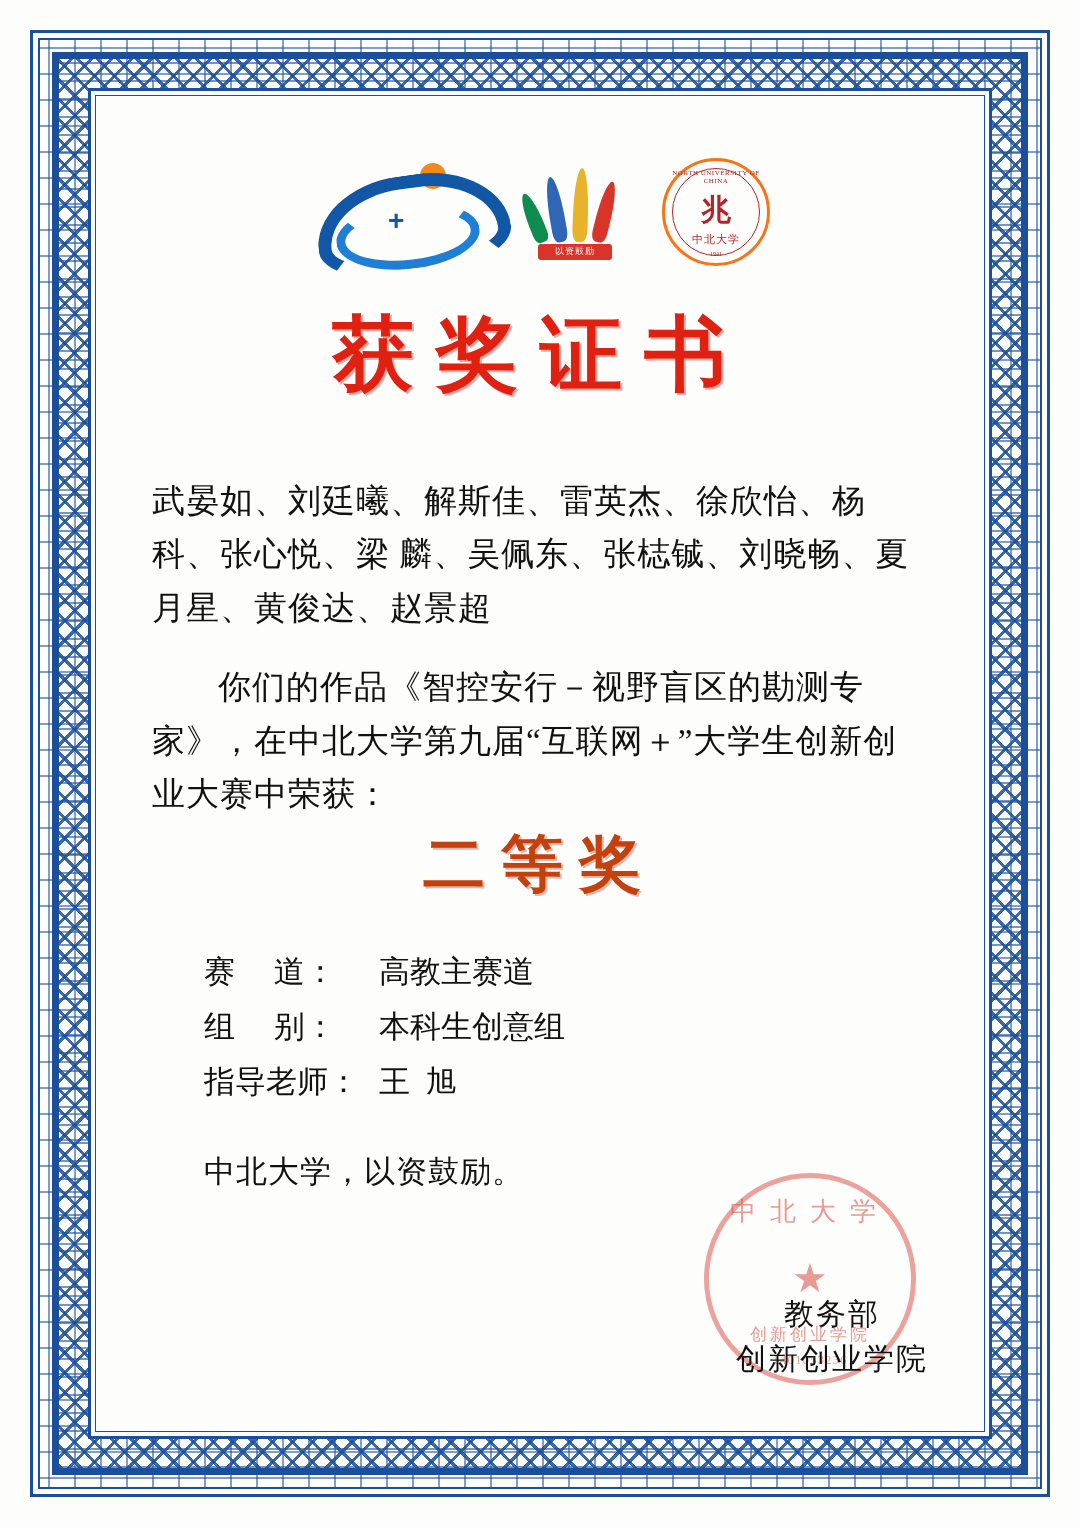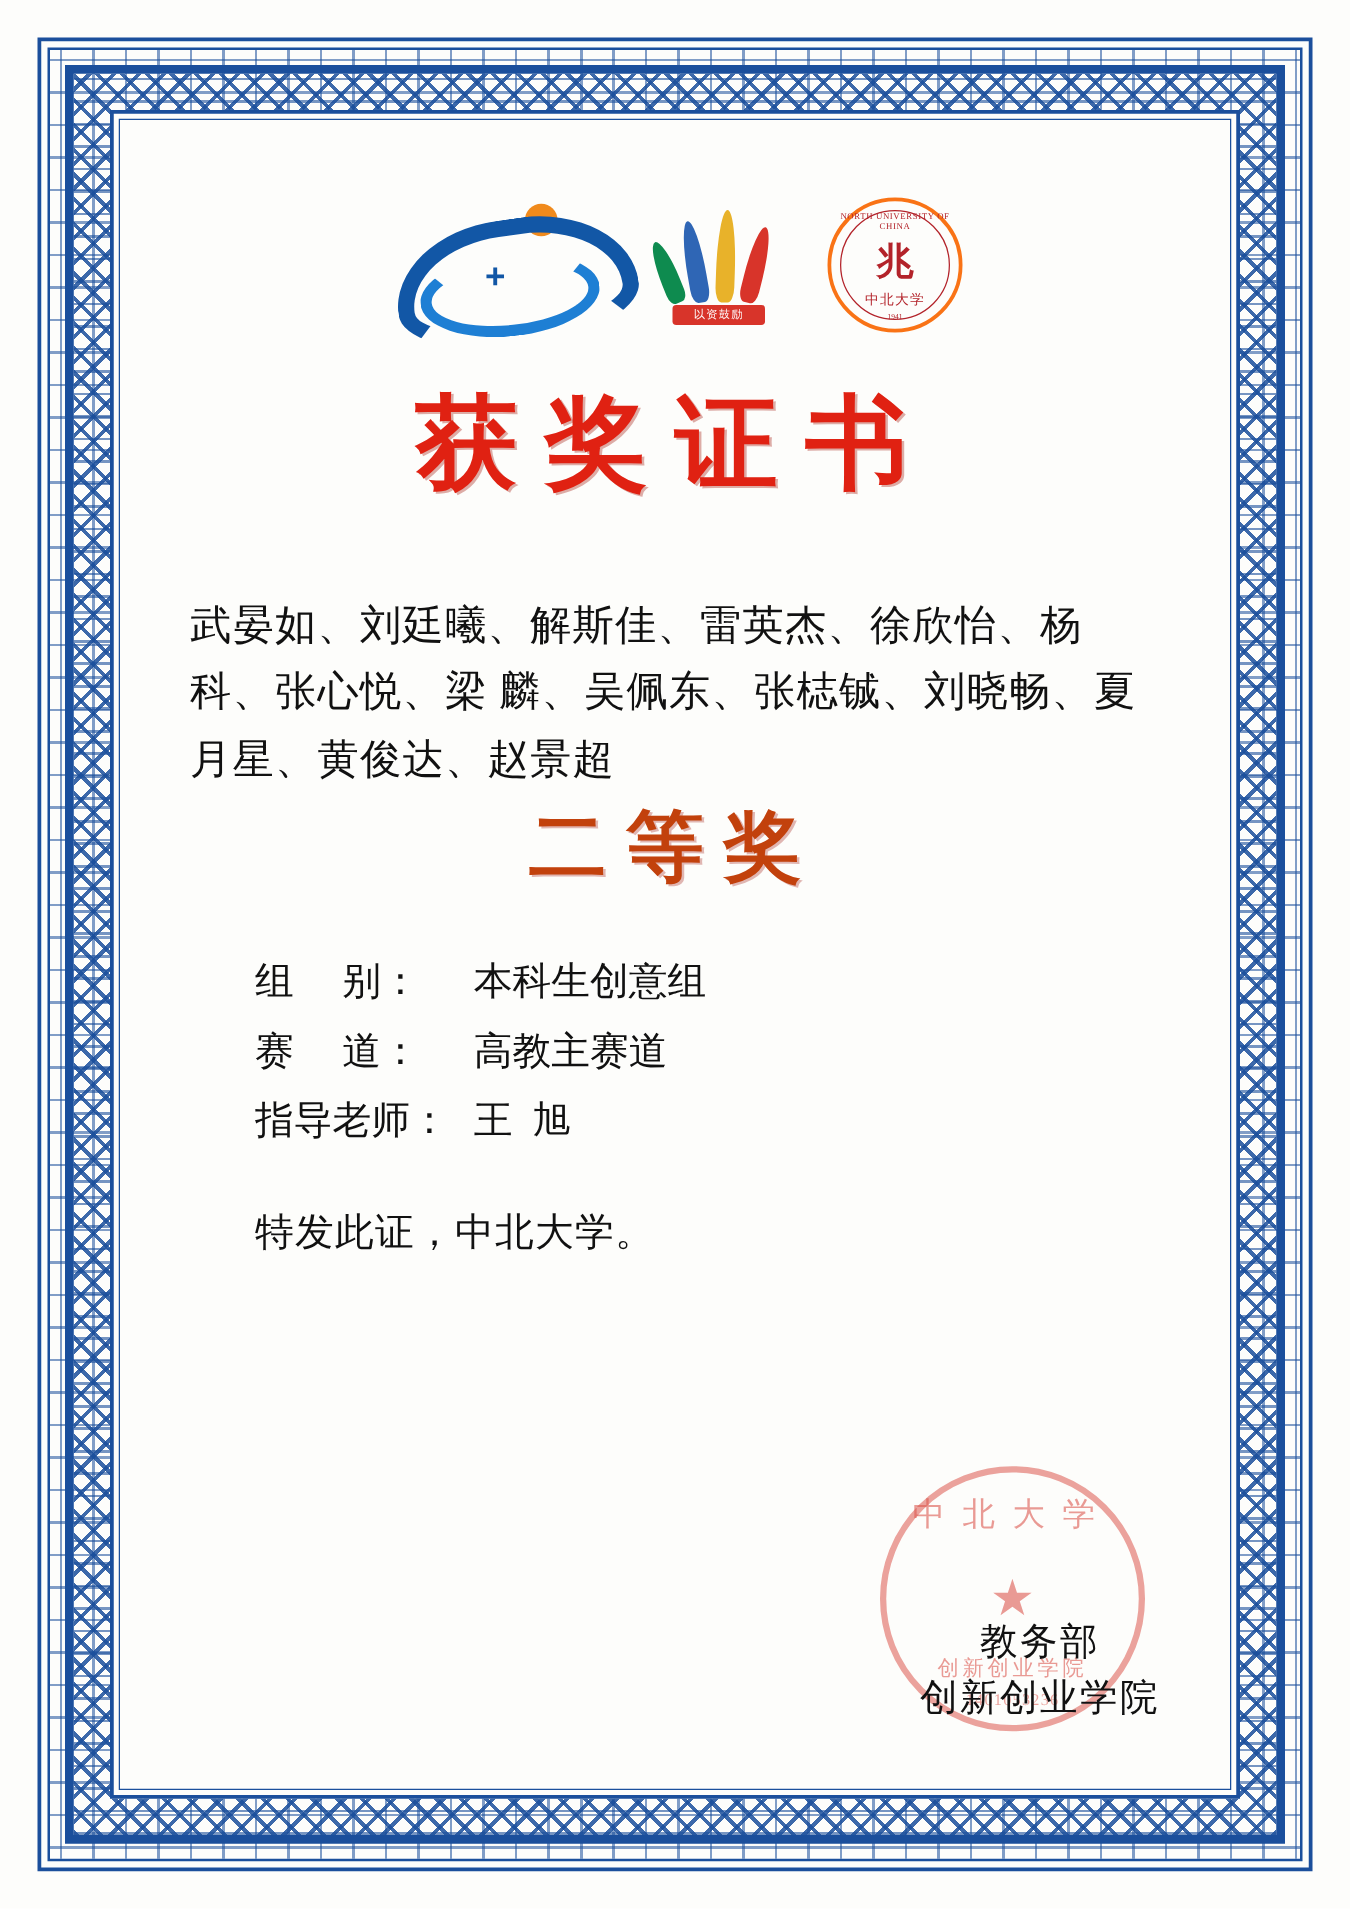--- a/index.html
+++ b/index.html
@@ -422,39 +422,40 @@
         <div class="cn">中北大学</div>
         <div class="yr">1941</div>
       </div>
 
     </div>
 
     <div class="title">获奖证书</div>
 
     <div class="names">武晏如、刘廷曦、解斯佳、雷英杰、徐欣怡、杨 科、张心悦、梁 麟、吴佩东、张梽铖、刘晓畅、夏月星、黄俊达、赵景超</div>
 
+    <div class="body-para">你们的作品《智控安行－视野盲区的勘测专家》，在中北大学第九届“互联网＋”大学生创新创业大赛中荣获：</div>
 
     <div class="award">二等奖</div>
 
     <div class="fields">
+      <div class="field-row">
+        <span class="field-label">赛     道：</span>
+        <span class="field-value">高教主赛道</span>
+      </div>
       <div class="field-row">
         <span class="field-label">组     别：</span>
         <span class="field-value">本科生创意组</span>
       </div>
       <div class="field-row">
-        <span class="field-label">赛     道：</span>
-        <span class="field-value">高教主赛道</span>
-      </div>
-      <div class="field-row">
         <span class="field-label">指导老师：</span>
         <span class="field-value">王  旭</span>
       </div>
     </div>
 
-    <div class="closing">特发此证，中北大学。</div>
+    <div class="closing">中北大学，以资鼓励。</div>
 
     <div class="stamp">
       <div class="arc-top">中北大学</div>
       <div class="star">★</div>
       <div class="arc-bottom">创新创业学院</div>
       <div class="code">1401053236</div>
     </div>
 
     <div class="signature">
       <div>教务部</div>

